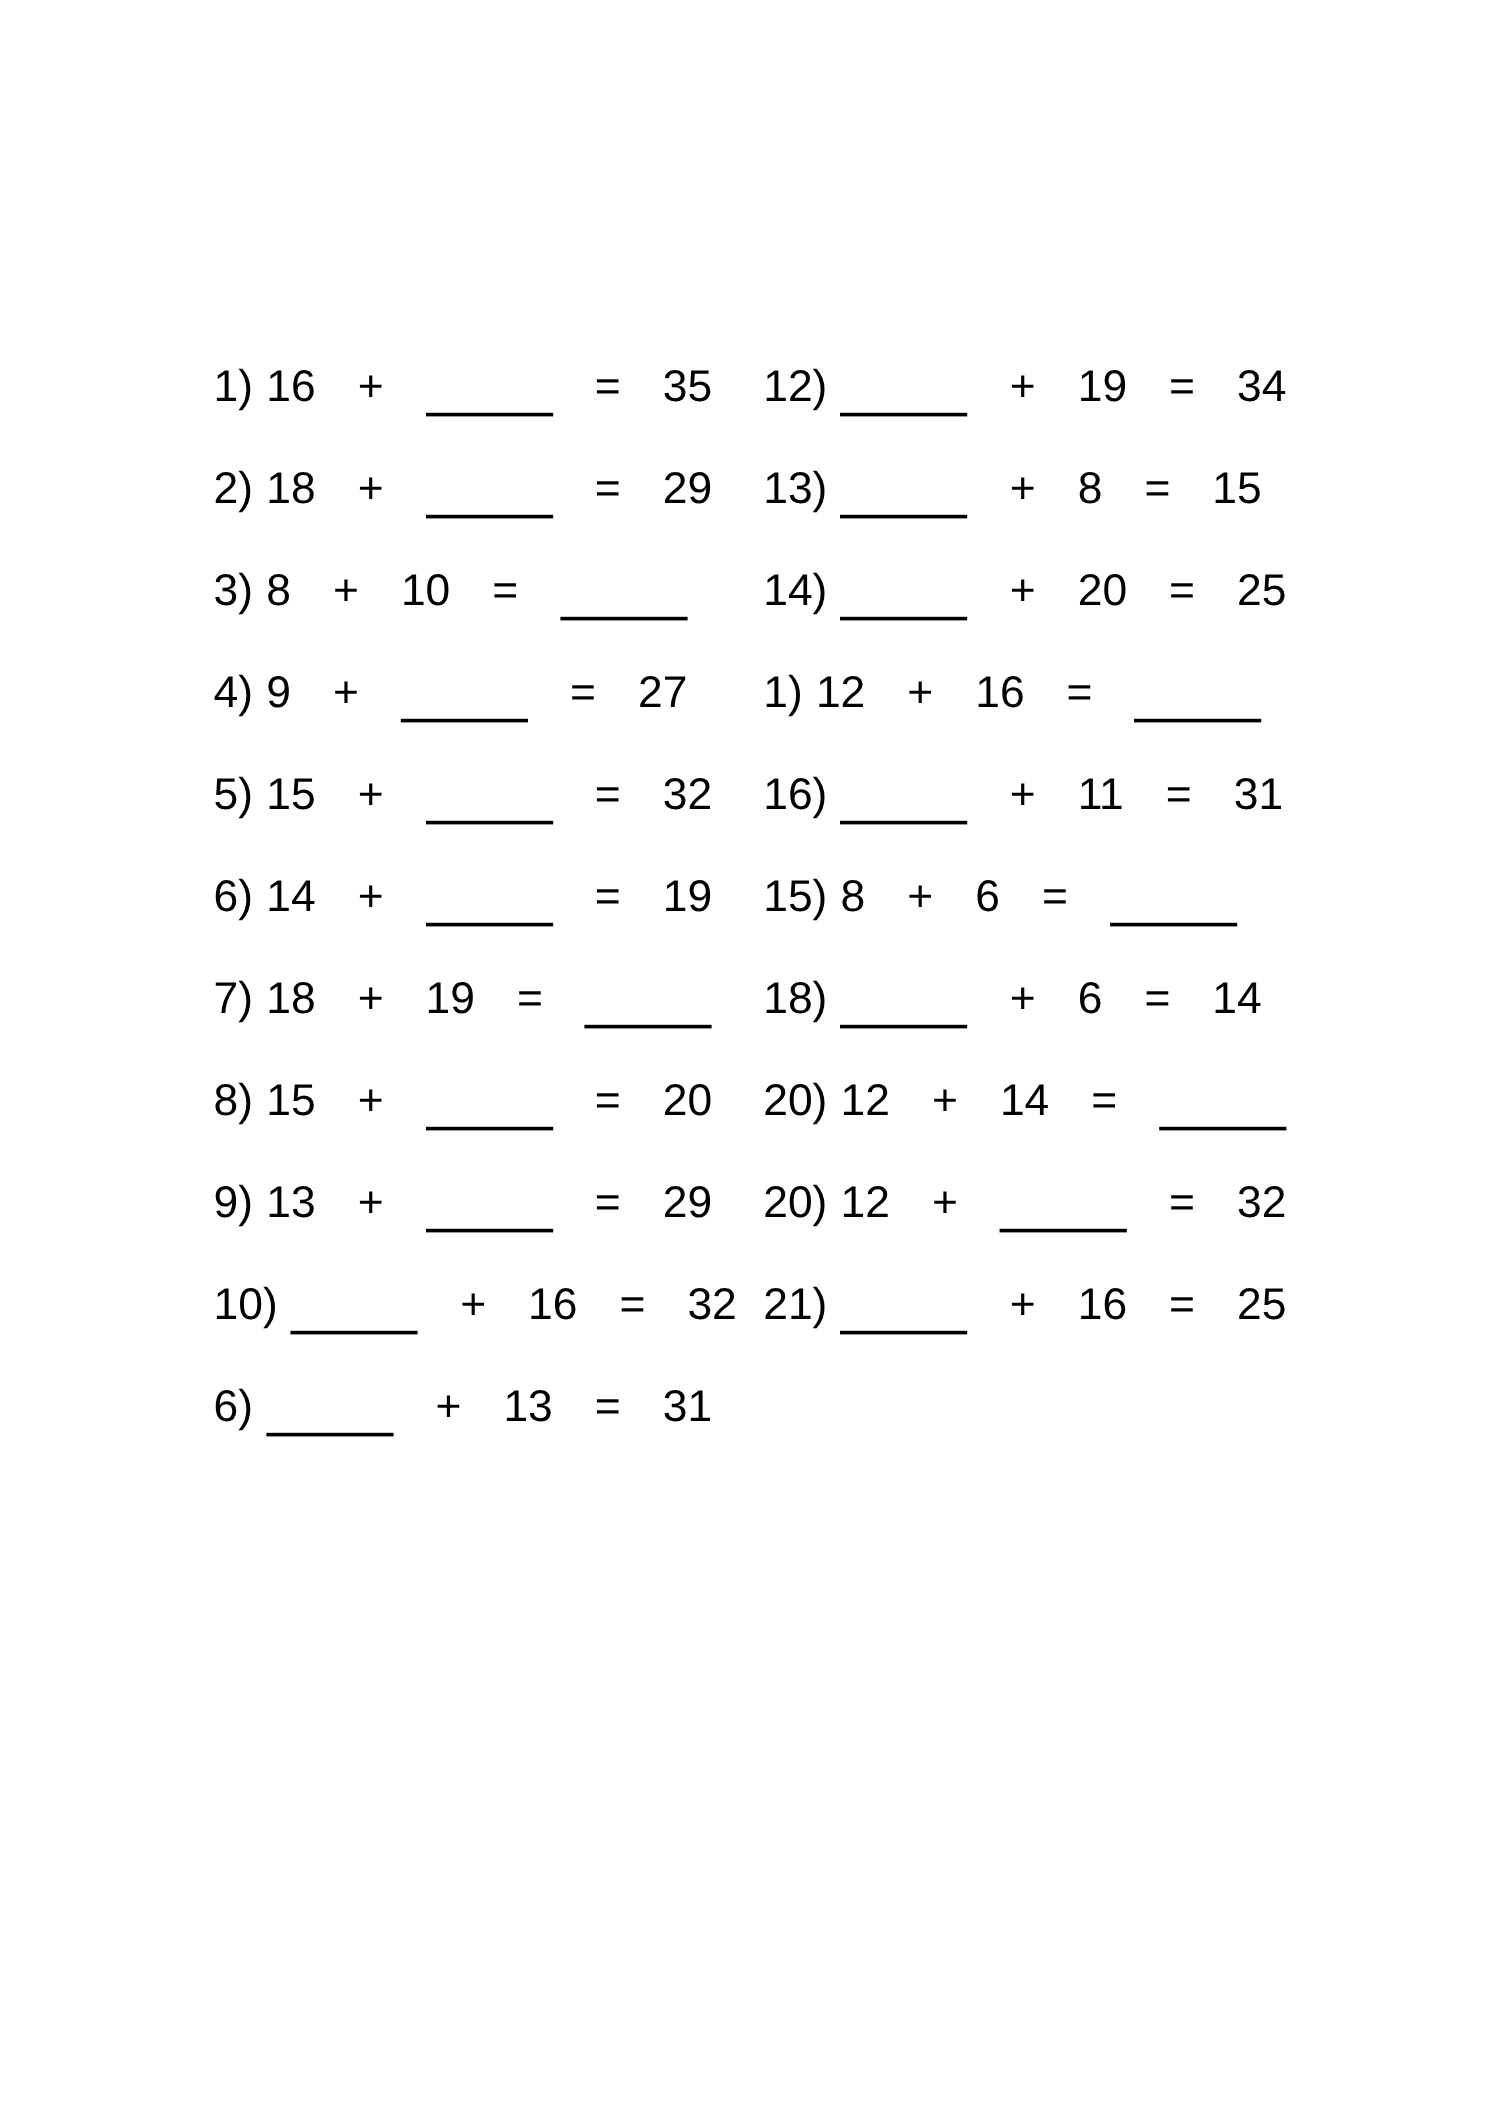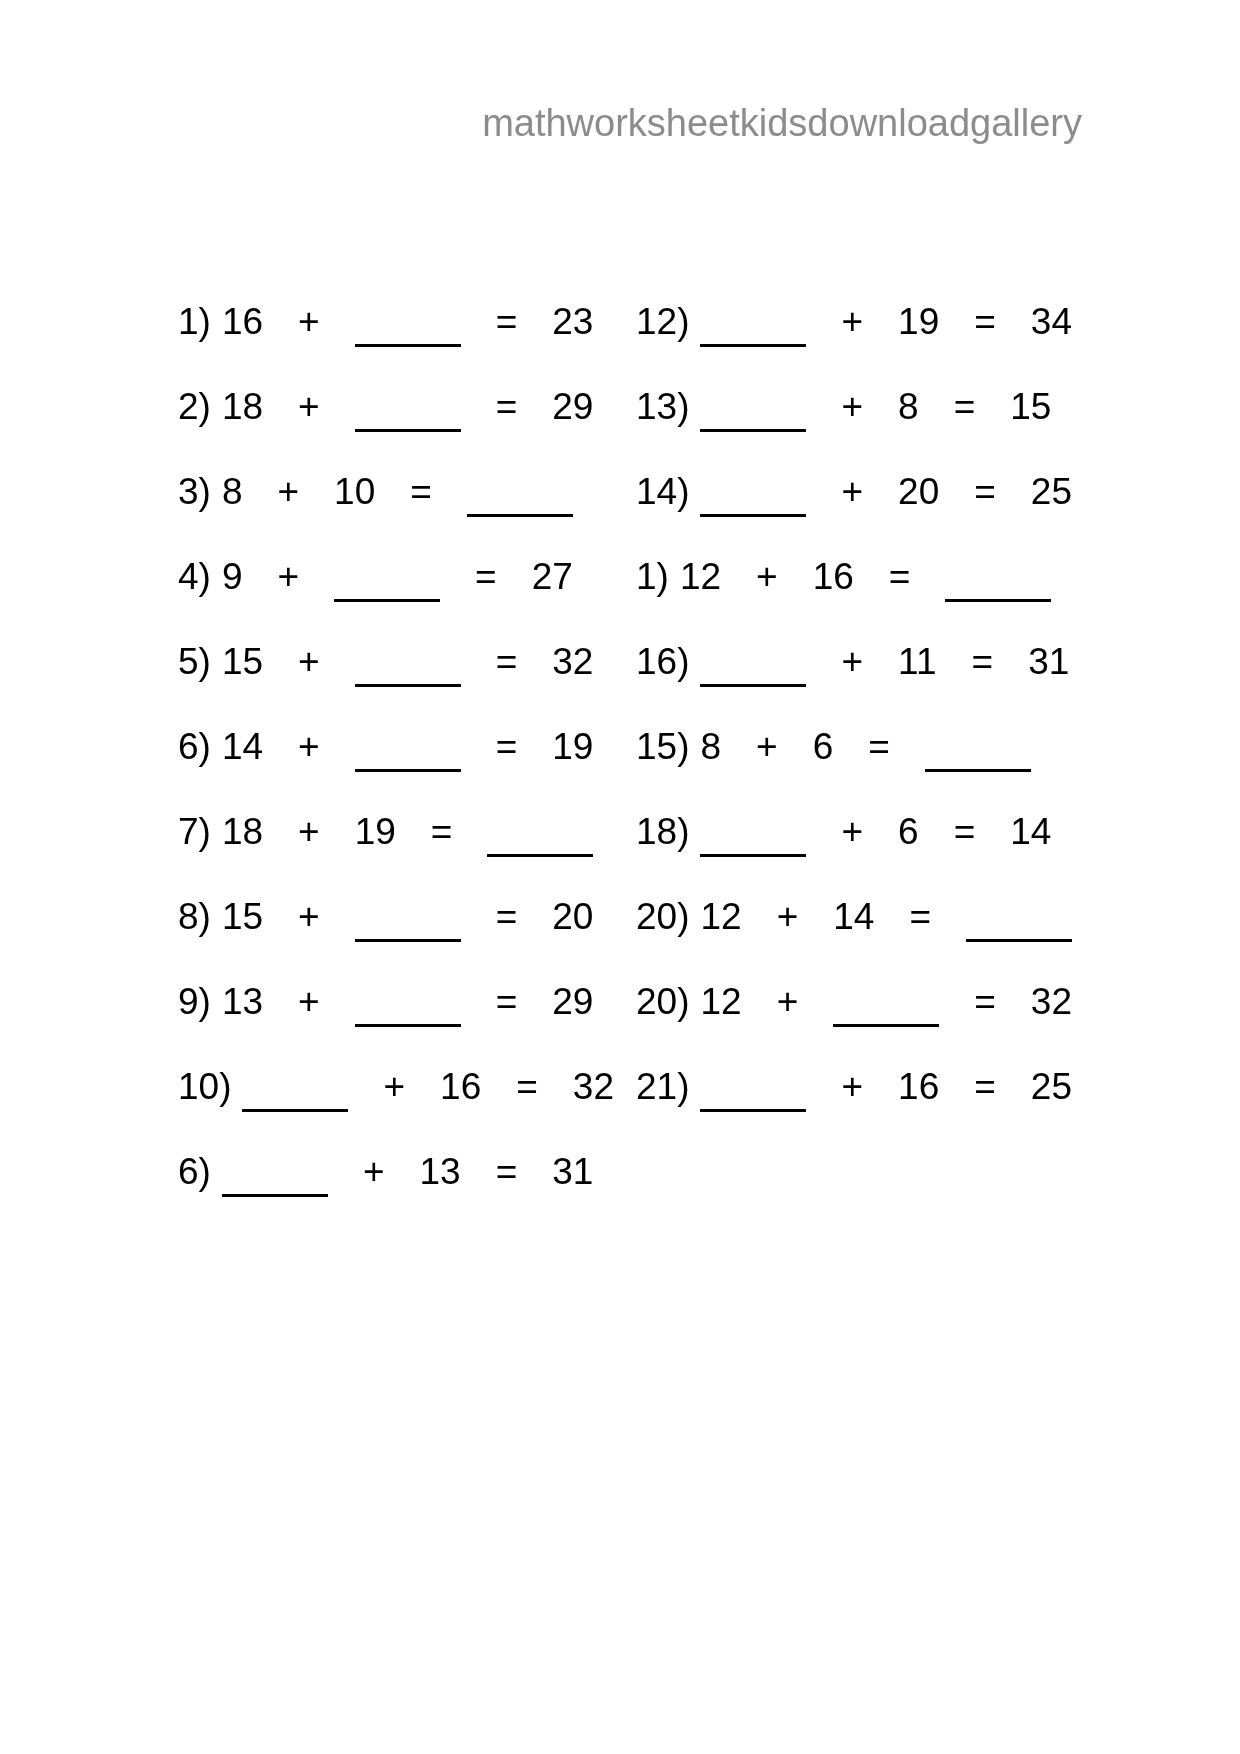--- a/index.html
+++ b/index.html
@@ -106,33 +106,32 @@
     height: 3px;
     background: #000000;
   }
 </style>
 </head>
 <body>
 
 <div class="page">
 
   <div class="header">
-    <div class="worksheet-subtitle">mathworksheetkidsdownloadgallery</div>
   </div>
 
   <div class="problems">
     <div class="column column-left">
         <div class="problem-row">
           <span class="problem-number token">1)</span>
           <span class="problem-expr">
             <span class="token">16</span>
             <span class="token">+</span>
             <span class="blank"></span>
             <span class="token">=</span>
-            <span class="token">23</span>
+            <span class="token">35</span>
           </span>
         </div>
         <div class="problem-row">
           <span class="problem-number token">2)</span>
           <span class="problem-expr">
             <span class="token">18</span>
             <span class="token">+</span>
             <span class="blank"></span>
             <span class="token">=</span>
             <span class="token">29</span>

